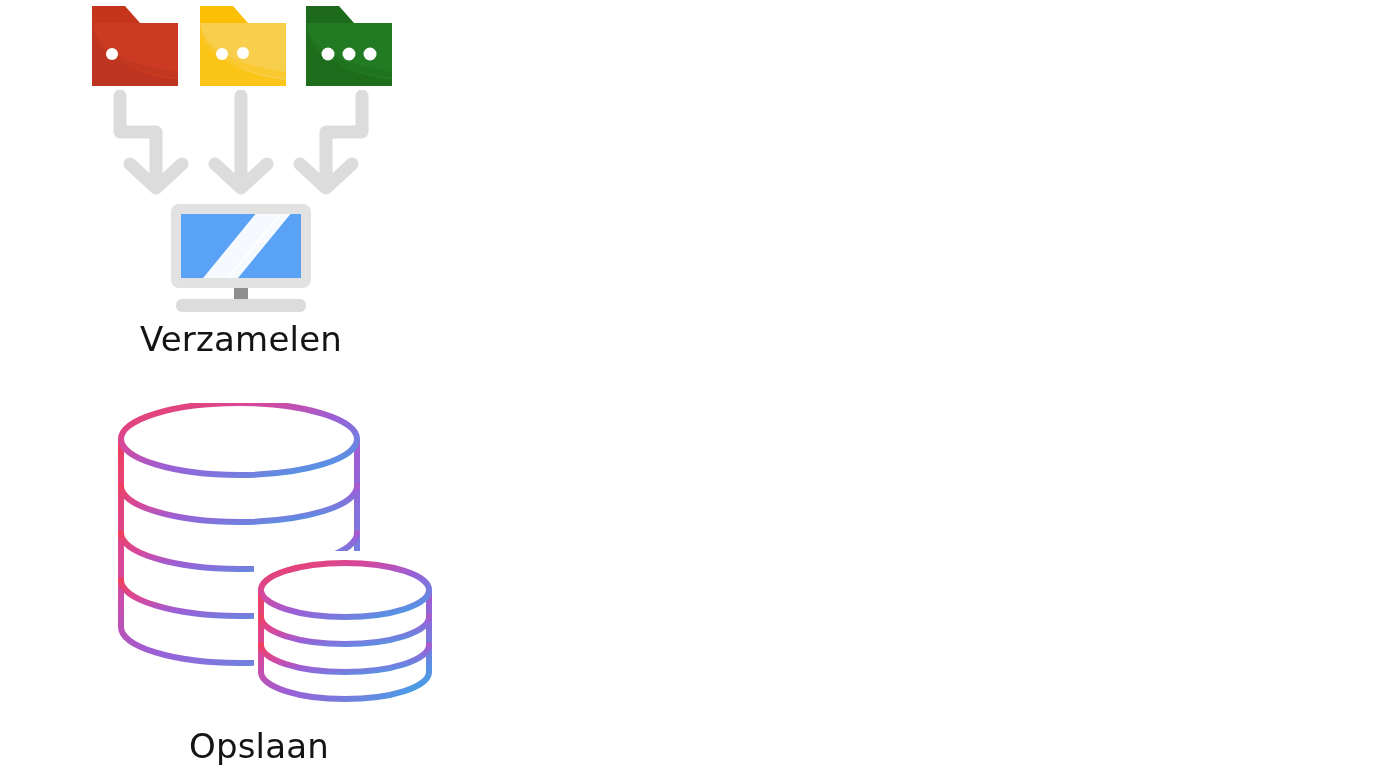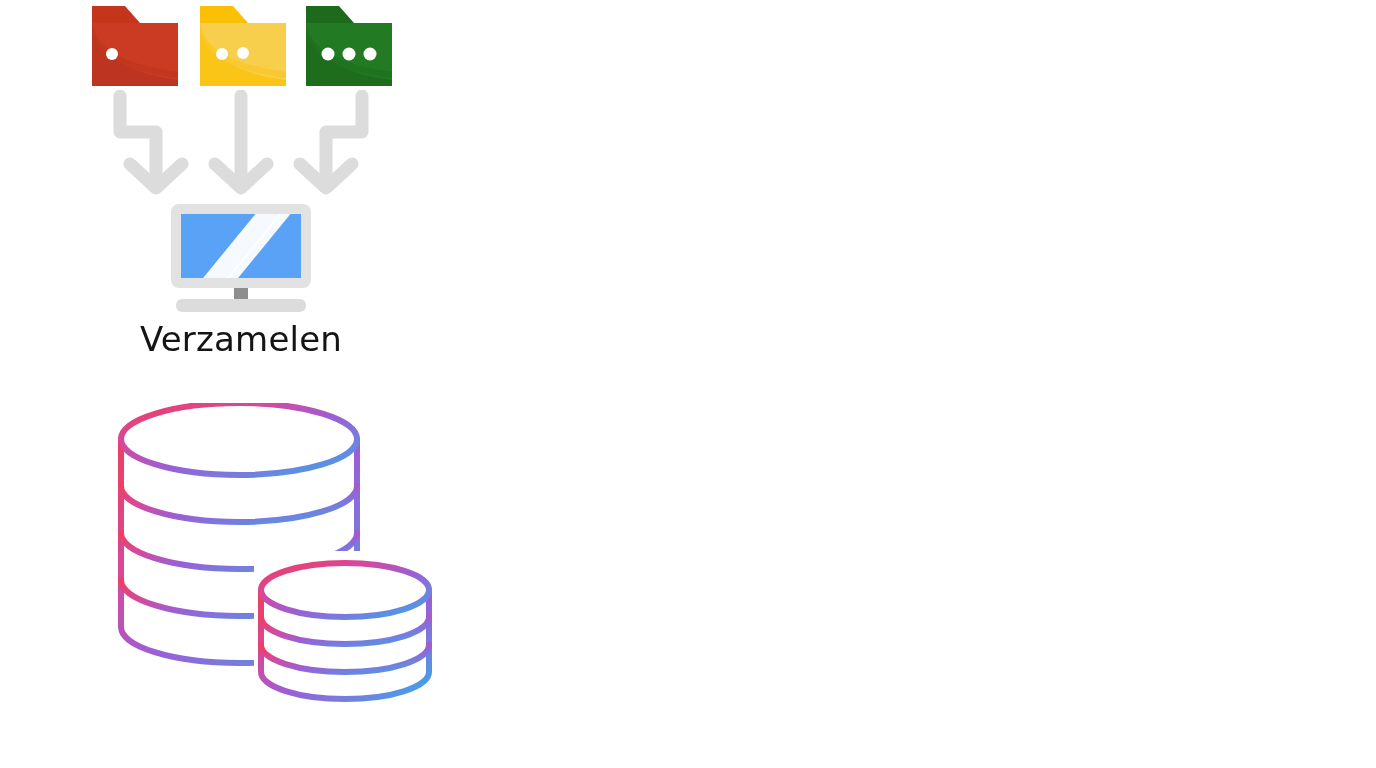--- a/index.html
+++ b/index.html
@@ -256,15 +256,16 @@
 
         <g fill="none" stroke="url(#dbGrad)" stroke-width="6" stroke-linecap="round" stroke-linejoin="round">
           <path d="M149 187 V269 A 84 27 0 0 0 317 269 V187"></path>
           <ellipse cx="233" cy="187" rx="84" ry="27"></ellipse>
           <path d="M149 214 A 84 27 0 0 0 317 214"></path>
           <path d="M149 242 A 84 27 0 0 0 317 242"></path>
         </g>
       </svg>
     </div>
 
+    <div id="store-caption" class="step-caption">Opslaan</div>
   </div>
 
 </div>
 
 </body></html>

